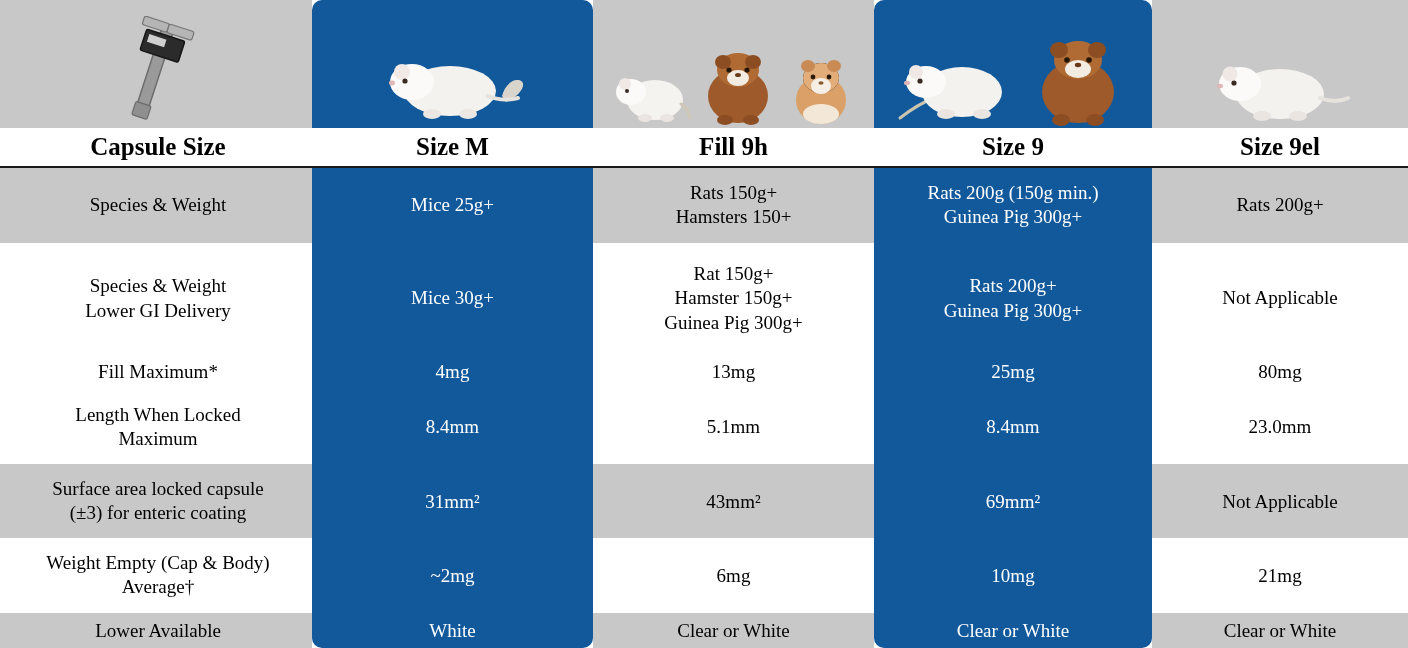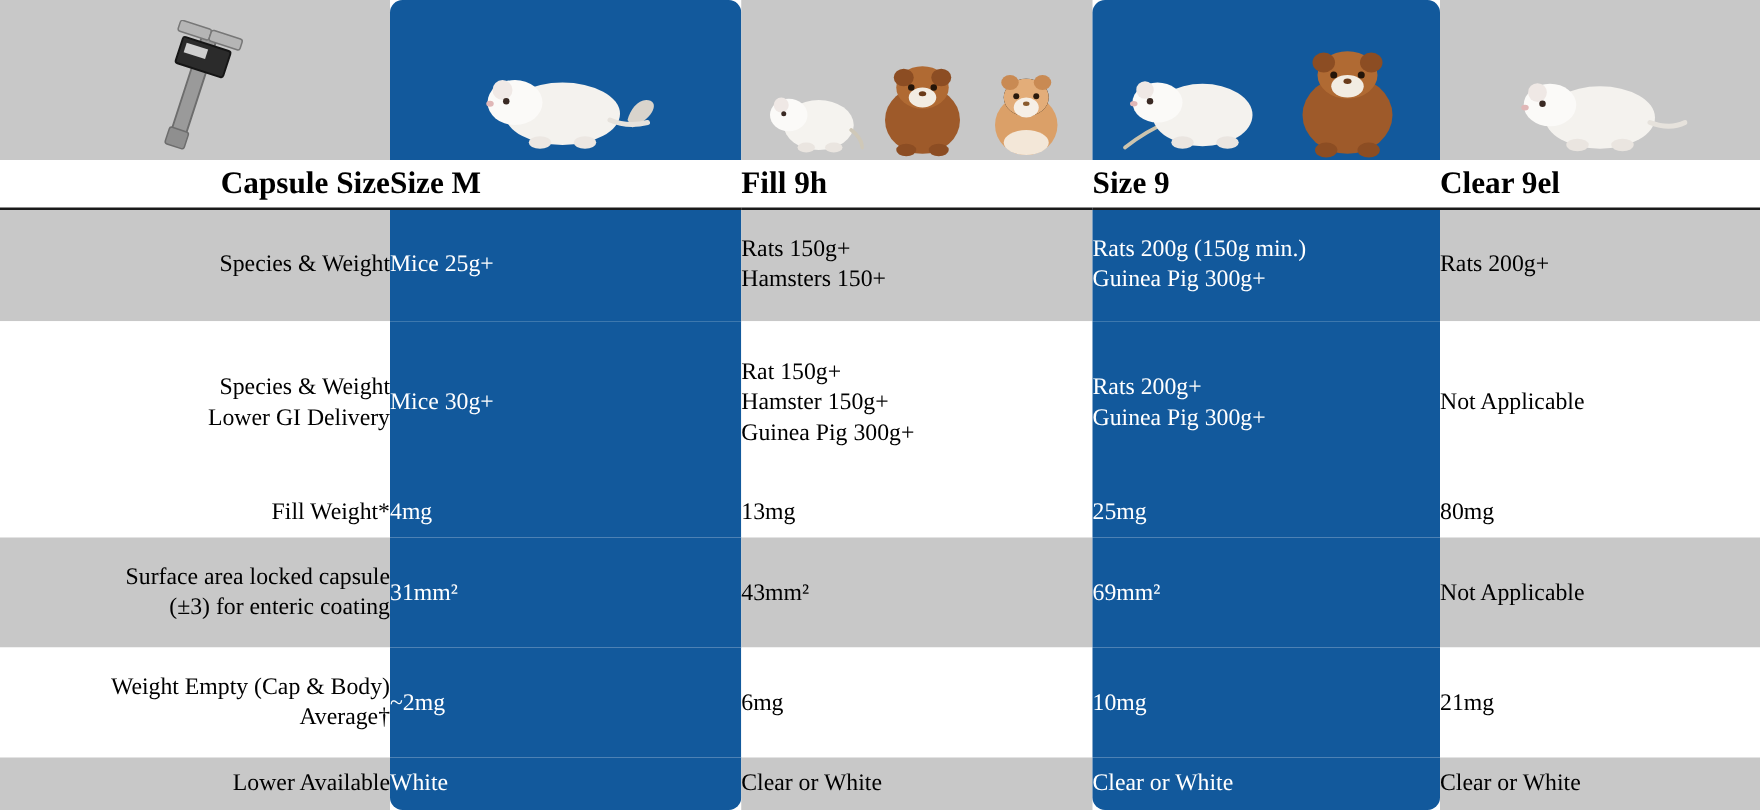--- a/index.html
+++ b/index.html
@@ -26,27 +26,27 @@
   }
   table.capsule-table col.c0 { width: 312px; }
   table.capsule-table col.c1 { width: 281px; }
   table.capsule-table col.c2 { width: 281px; }
   table.capsule-table col.c3 { width: 278px; }
   table.capsule-table col.c4 { width: 256px; }
 
   td {
     padding: 0;
     vertical-align: middle;
-    text-align: left;
+    text-align: center;
     font-size: 19px;
     line-height: 1.22;
     color: #000000;
   }
   td.label {
-    text-align: right;
+    text-align: center;
     padding-left: 4px;
     font-size: 19px;
   }
   
   tr.grey td { background: #c8c8c8; }
   tr.white td { background: #ffffff; }
 
   
   tr.grey td.blue, tr.white td.blue {
     background: #12599c;
@@ -227,43 +227,50 @@
             </svg>
           </div>
         </td>
       </tr>
 
       <tr class="titlerow">
         <td class="label">Capsule Size</td>
         <td>Size M</td>
         <td>Fill 9h</td>
         <td>Size 9</td>
-        <td>Clear 9el</td>
+        <td>Size 9el</td>
       </tr>
 
       <tr class="grey">
         <td class="label twoline">Species &amp; Weight</td>
         <td class="blue twoline">Mice 25g+</td>
         <td class="twoline">Rats 150g+<br>Hamsters 150+</td>
         <td class="blue twoline">Rats 200g (150g min.)<br>Guinea Pig 300g+</td>
         <td class="twoline">Rats 200g+</td>
       </tr>
       <tr class="white">
         <td class="label twoline">Species &amp; Weight<br>Lower GI Delivery</td>
         <td class="blue twoline">Mice 30g+</td>
         <td class="twoline">Rat 150g+<br>Hamster 150g+<br>Guinea Pig 300g+</td>
         <td class="blue twoline">Rats 200g+<br>Guinea Pig 300g+</td>
         <td class="twoline">Not Applicable</td>
       </tr>
       <tr class="white">
-        <td class="label">Fill Weight*</td>
+        <td class="label">Fill Maximum*</td>
         <td class="blue">4mg</td>
         <td>13mg</td>
         <td class="blue">25mg</td>
         <td>80mg</td>
+      </tr>
+      <tr class="white">
+        <td class="label twoline">Length When Locked<br>Maximum</td>
+        <td class="blue">8.4mm</td>
+        <td>5.1mm</td>
+        <td class="blue">8.4mm</td>
+        <td>23.0mm</td>
       </tr>
       <tr class="grey">
         <td class="label twoline">Surface area locked capsule<br>(±3) for enteric coating</td>
         <td class="blue">31mm²</td>
         <td>43mm²</td>
         <td class="blue">69mm²</td>
         <td>Not Applicable</td>
       </tr>
       <tr class="white">
         <td class="label twoline">Weight Empty (Cap &amp; Body)<br>Average†</td>

